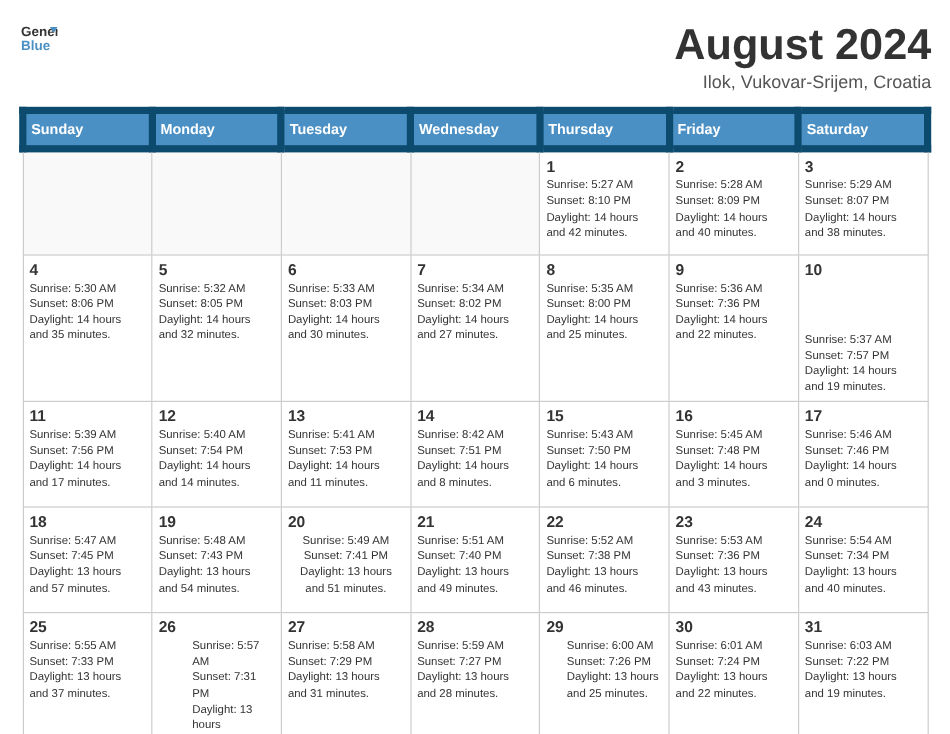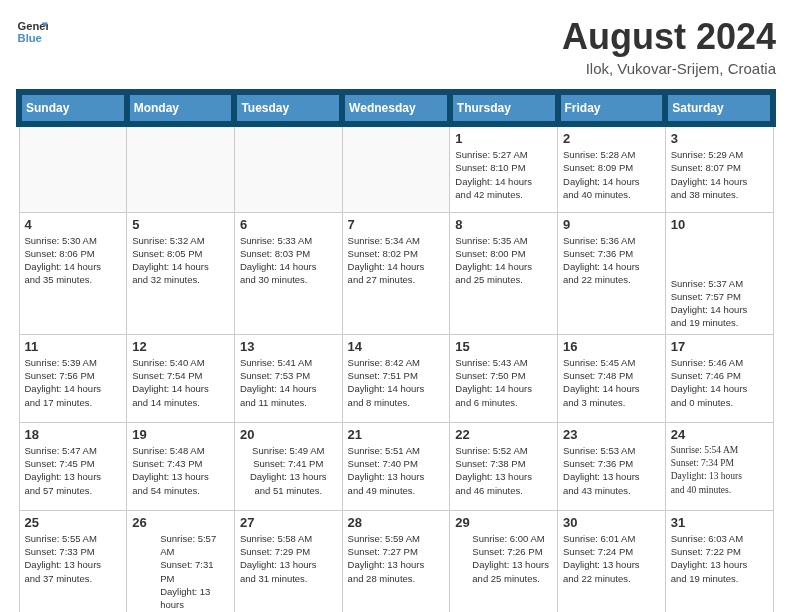--- a/index.html
+++ b/index.html
@@ -273,21 +273,21 @@
         </td>
         <td>
           <span class="day-number">23</span>
           <div class="day-info" style="white-space: pre-line;">Sunrise: 5:53 AM
 Sunset: 7:36 PM
 Daylight: 13 hours
 and 43 minutes.</div>
         </td>
         <td>
           <span class="day-number">24</span>
-          <div class="day-info" style="white-space: pre-line; font-family: Liberation Serif, serif;">Sunrise: 5:54 AM
+          <div class="day-info" style="white-space: pre-line;">Sunrise: 5:54 AM
 Sunset: 7:34 PM
 Daylight: 13 hours
 and 40 minutes.</div>
         </td>
       </tr>
       <tr>
         <td>
           <span class="day-number">25</span>
           <div class="day-info" style="white-space: pre-line;">Sunrise: 5:55 AM
 Sunset: 7:33 PM

